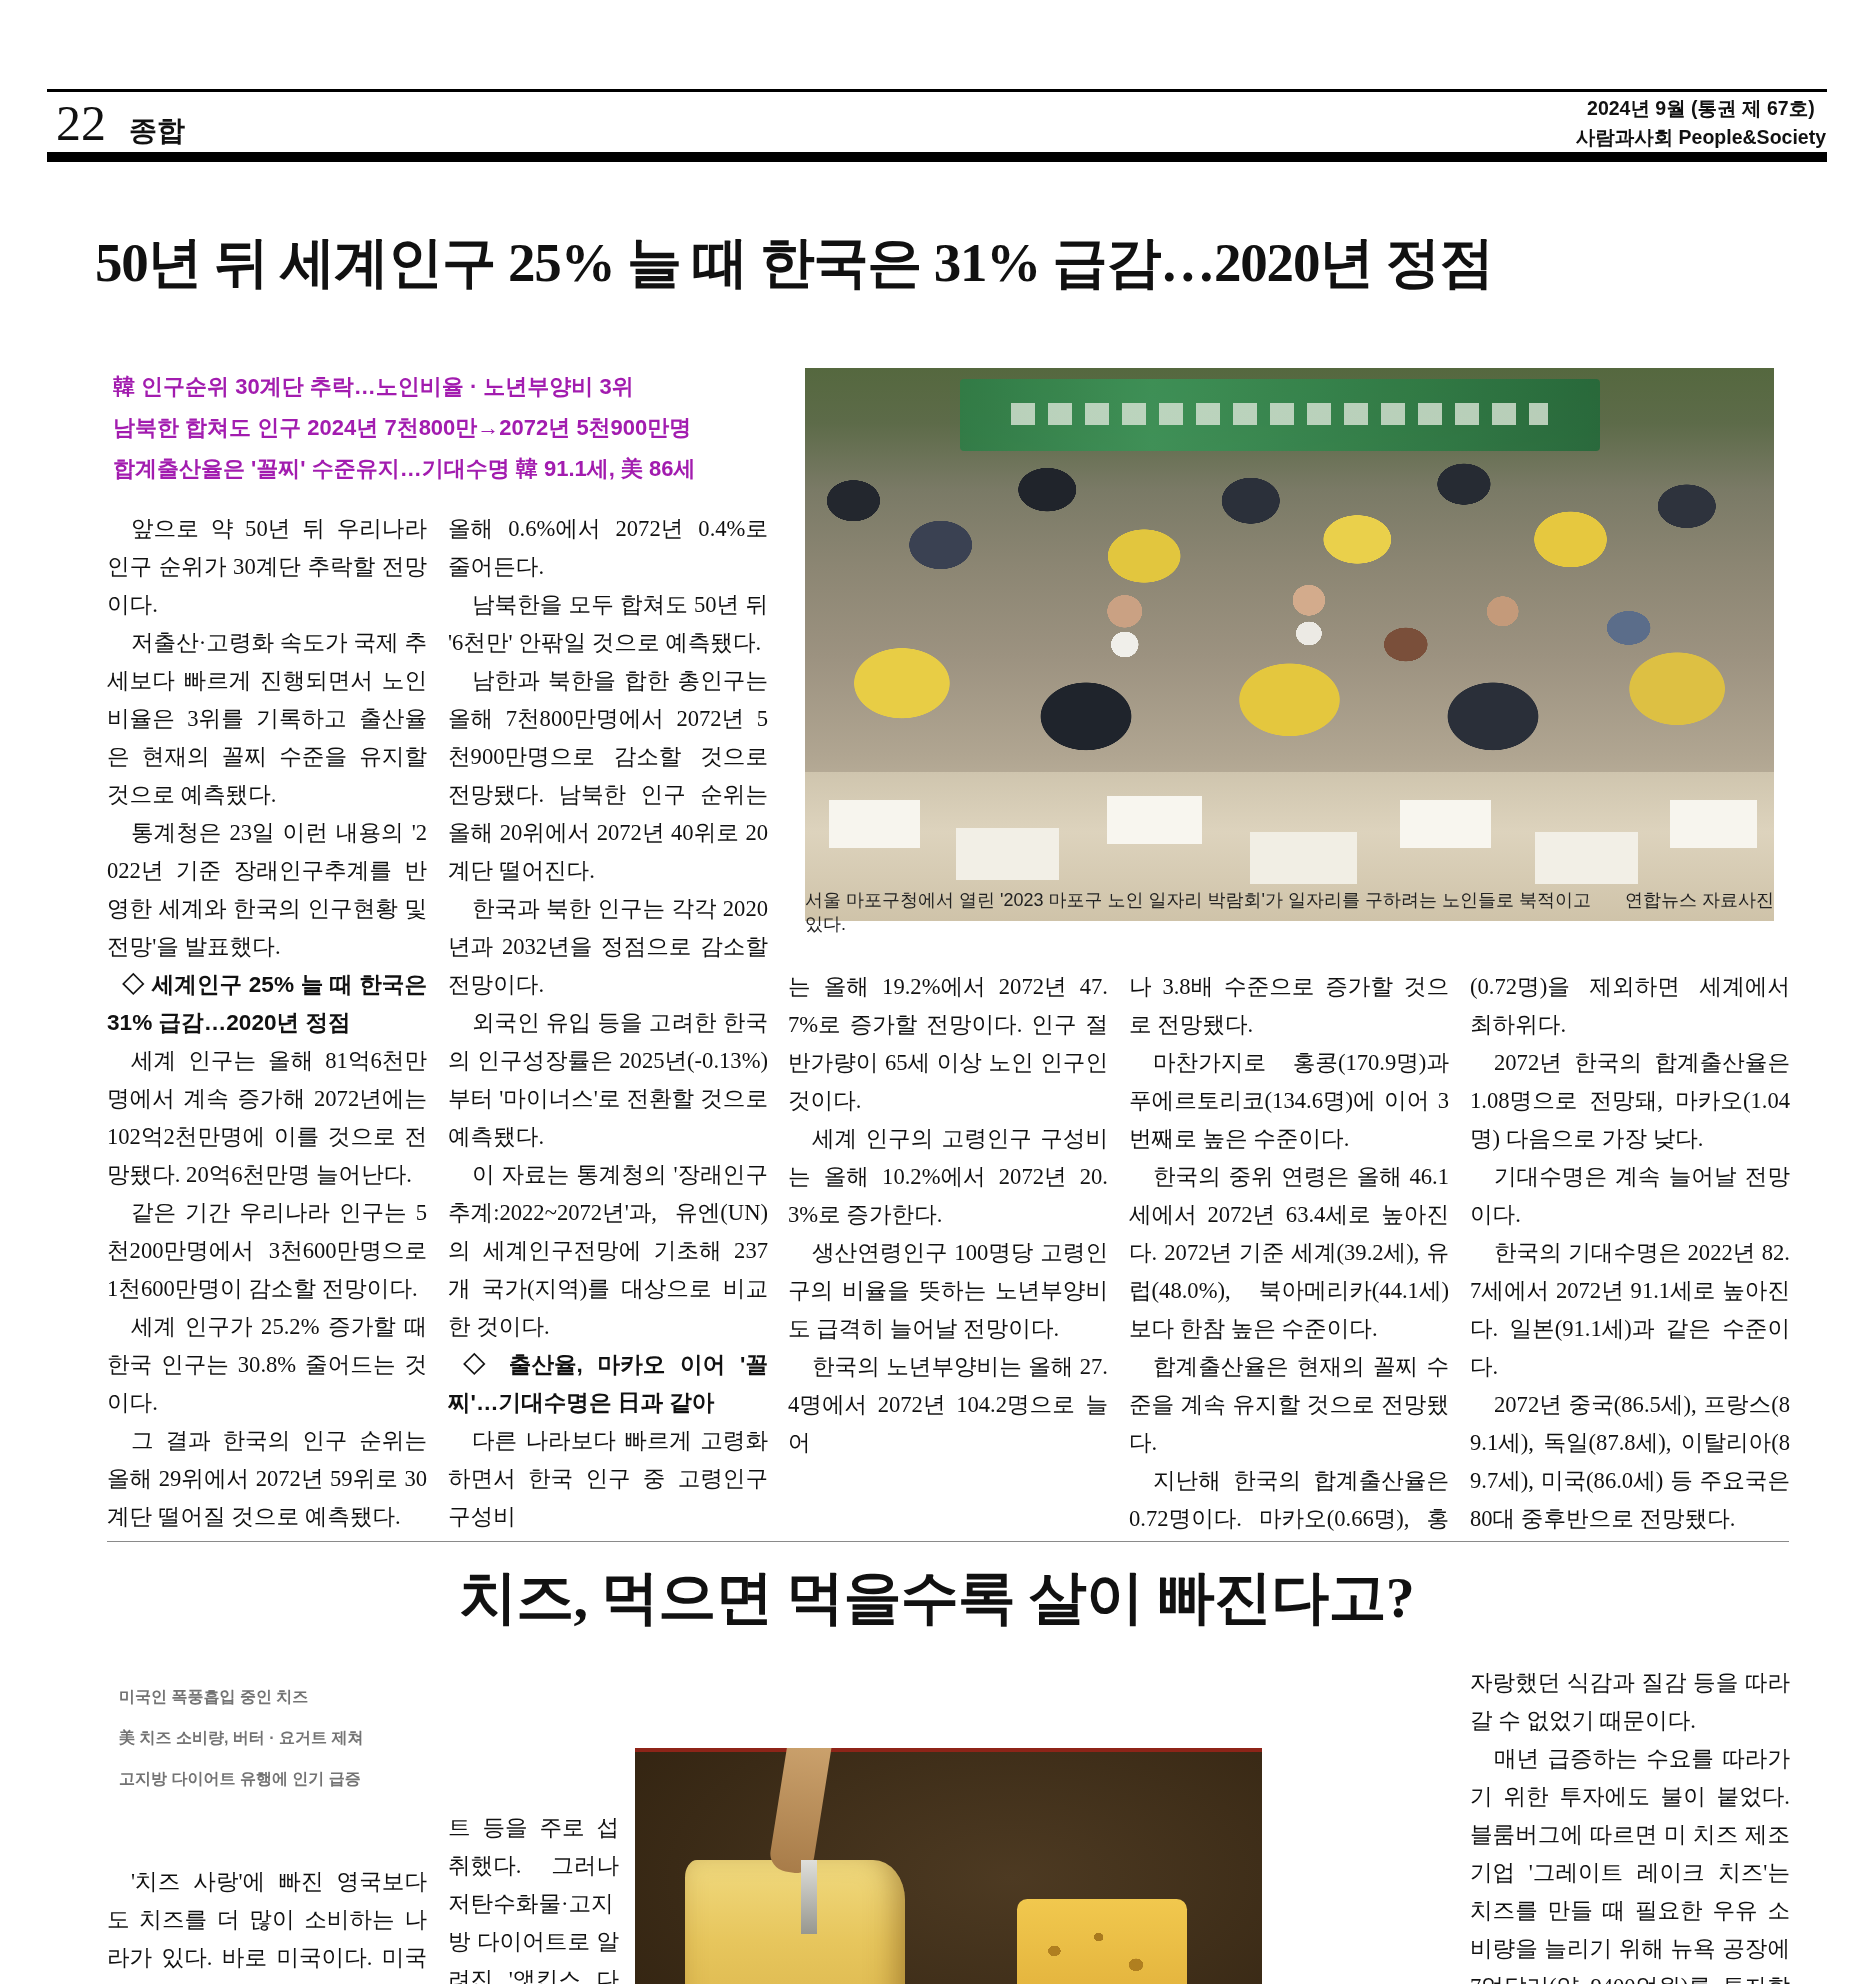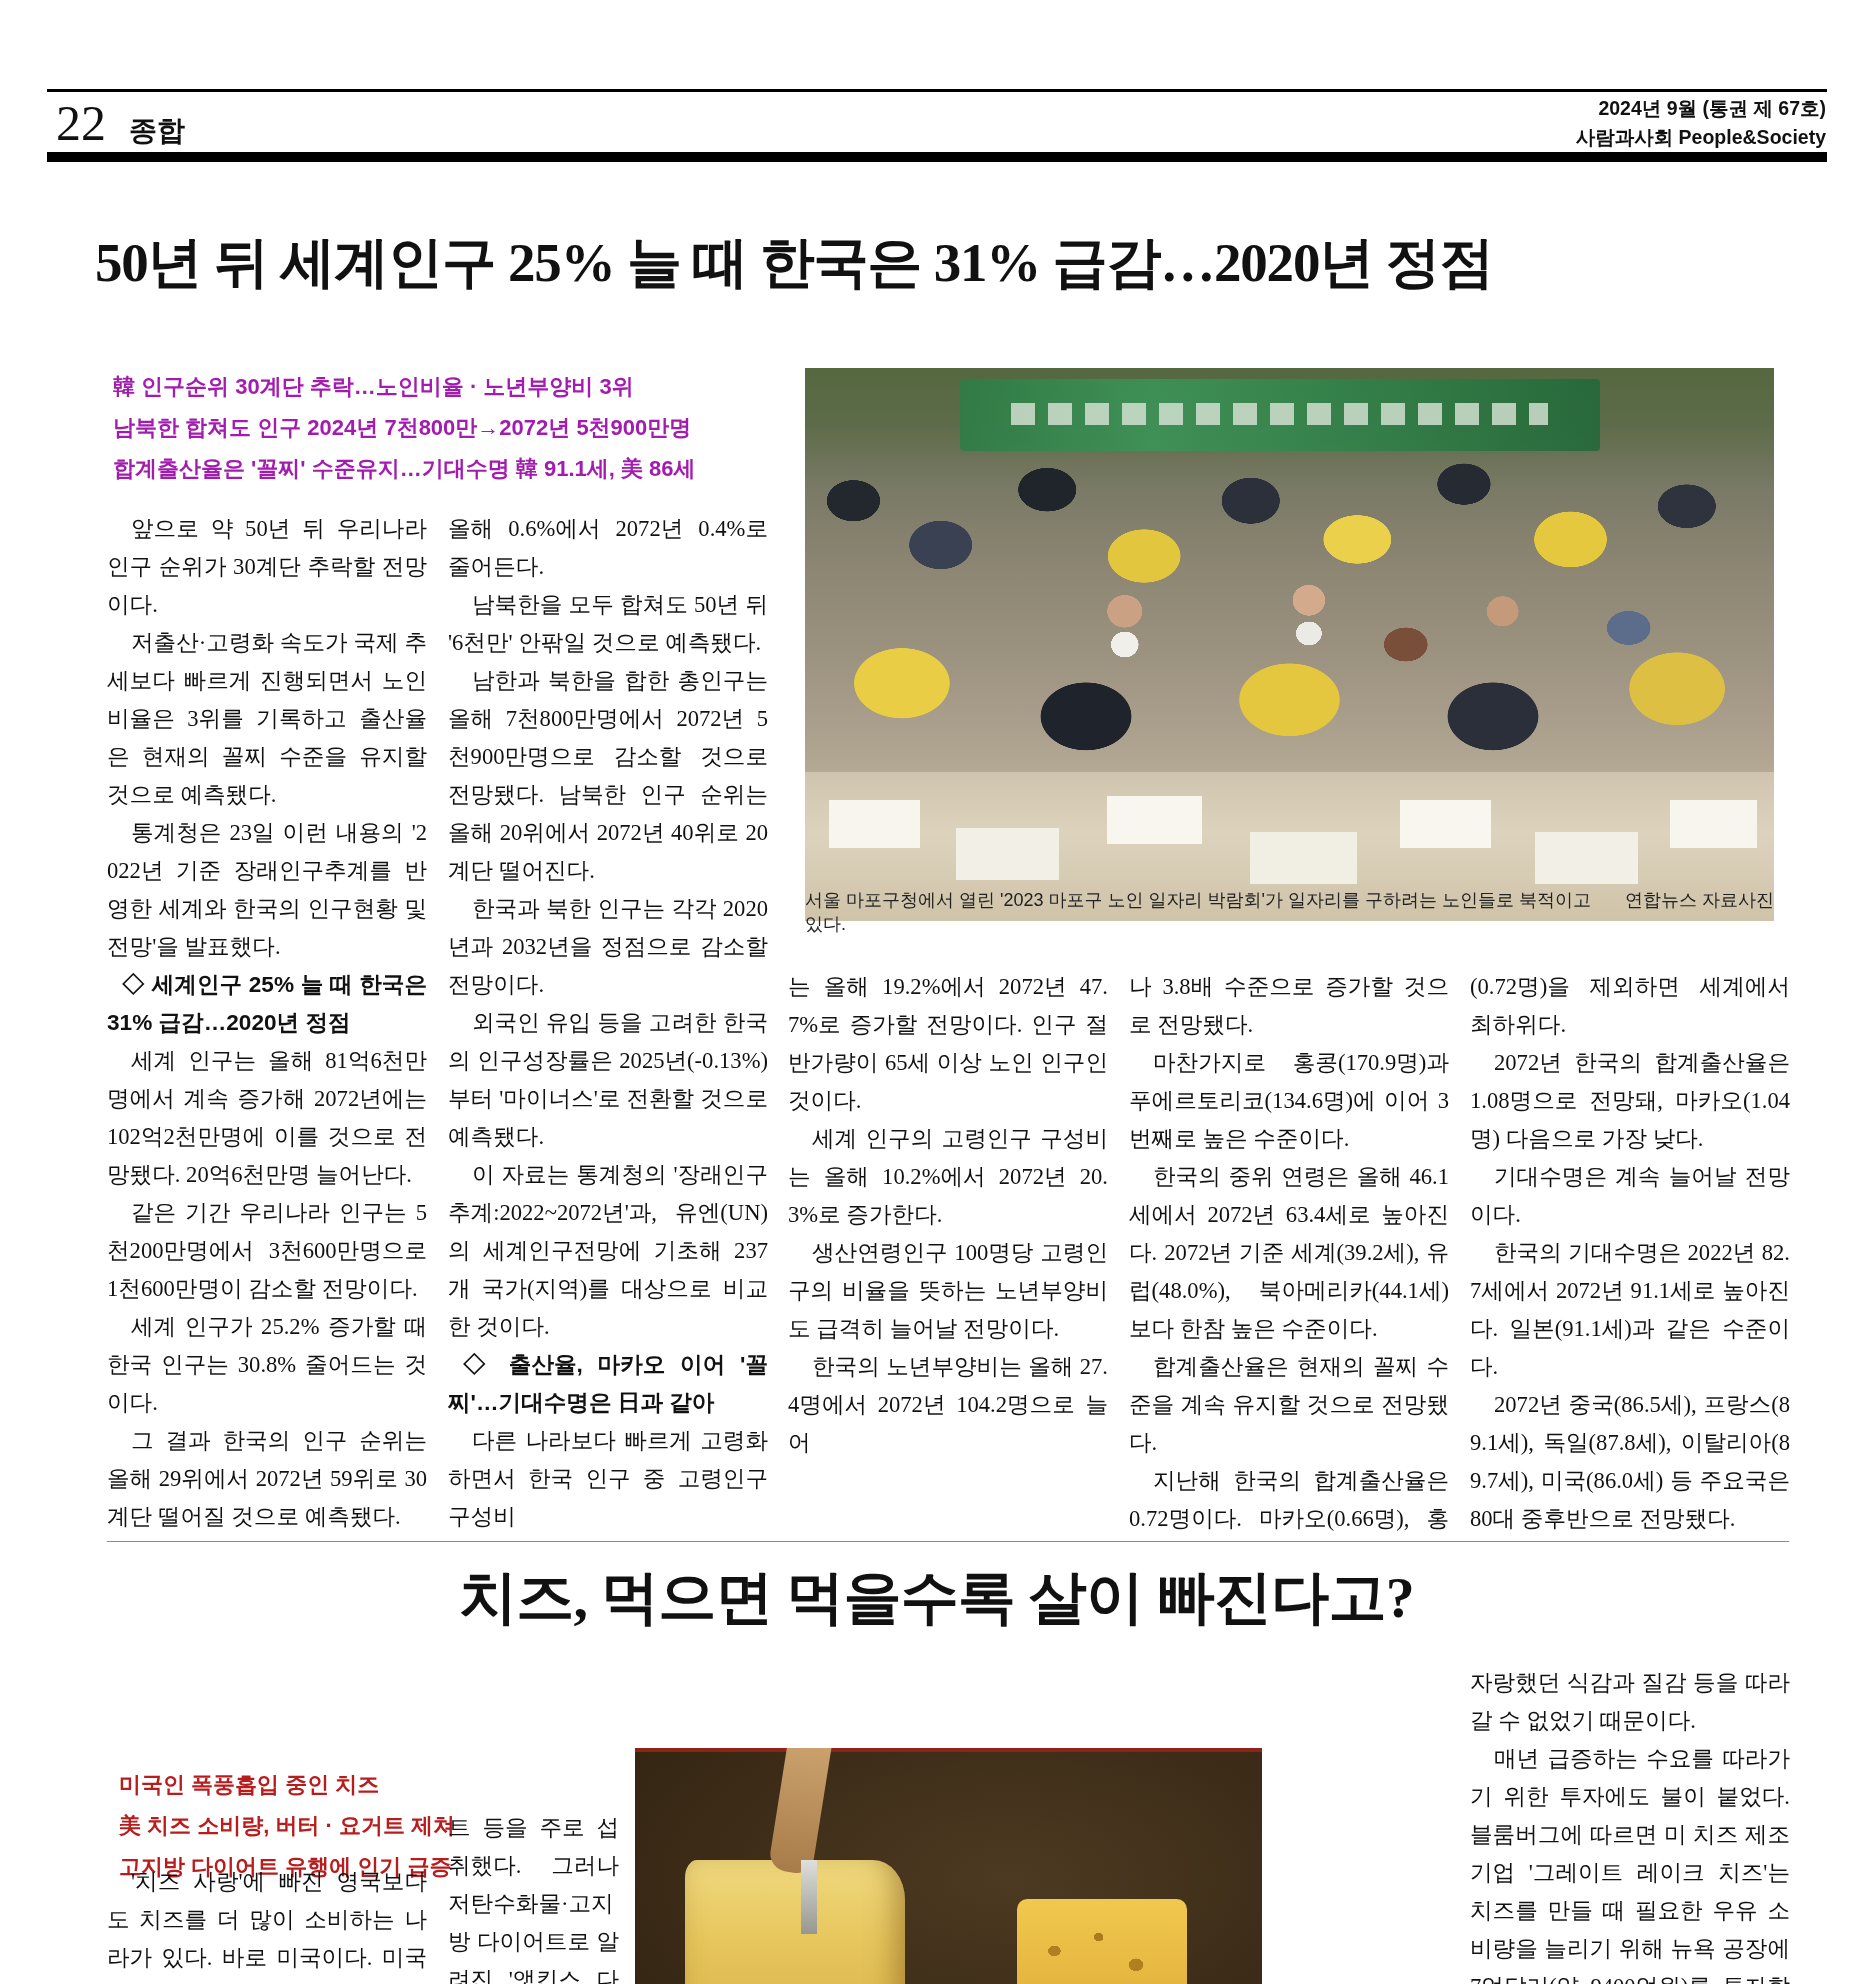--- a/index.html
+++ b/index.html
@@ -4,32 +4,32 @@
 <style>
   html,body{margin:0;padding:0;background:#e8e8e8;}
   .page{position:relative;width:1874px;height:2671px;background:#ffffff;margin:0 auto;
         font-family:"Liberation Serif", serif;color:#111;}
   
   .rule-top{position:absolute;left:47px;top:89px;width:1780px;height:2.8px;background:#000;}
   .rule-thick{position:absolute;left:47px;top:152px;width:1780px;height:10.3px;background:#000;}
   .pageno-wrap{position:absolute;left:56px;top:94px;display:flex;align-items:baseline;gap:23px;}
   .pageno{font-size:50px;font-family:"Liberation Serif",serif;}
   .section{font-size:28px;font-weight:bold;font-family:"Liberation Sans",sans-serif;}
-  .issue-box{position:absolute;right:48px;top:94px;text-align:right;
+  .issue-box{position:absolute;right:48px;top:94px;text-align:center;
              font-family:"Liberation Sans",sans-serif;font-weight:bold;font-size:19.5px;line-height:29px;}
   
   .headline1{position:absolute;left:95px;top:226px;width:1683px;
              font-size:55px;font-weight:bold;letter-spacing:-1.2px;white-space:nowrap;
              font-family:"Liberation Serif",serif;}
   .subheads1{position:absolute;left:113px;top:366px;width:675px;
              font-family:Liberation Sans, sans-serif;font-weight:bold;font-size:22px;line-height:41px;
              color:#a21caf;}
-  .subheads2{position:absolute;left:119px;top:1764px;width:500px;
-             font-family:"Liberation Sans",sans-serif;font-weight:bold;font-size:22px;line-height:41px;
-             color:#b91c1c;}
+  .subheads2{position:absolute;left:119px;top:1676px;width:500px;
+             font-family:"Liberation Sans",sans-serif;font-weight:bold;font-size:16px;line-height:41px;
+             color:#737373;}
   .col{position:absolute;width:320px;overflow:hidden;font-size:22.6px;line-height:38px;
        text-align:justify;word-break:break-all;}
   .col p{margin:0;text-indent:24px;}
   .col p.noindent{text-indent:0;}
   .col p.colsub{font-family:Liberation Sans, sans-serif;font-weight:bold;text-indent:15px;}
   .a1c1{left:107px;top:510px;height:1026px;}
   .a1c2{left:448px;top:510px;height:1026px;}
   .a1c3{left:788px;top:968px;height:568px;}
   .a1c4{left:1129px;top:968px;height:568px;}
   .a1c5{left:1470px;top:968px;height:568px;}

